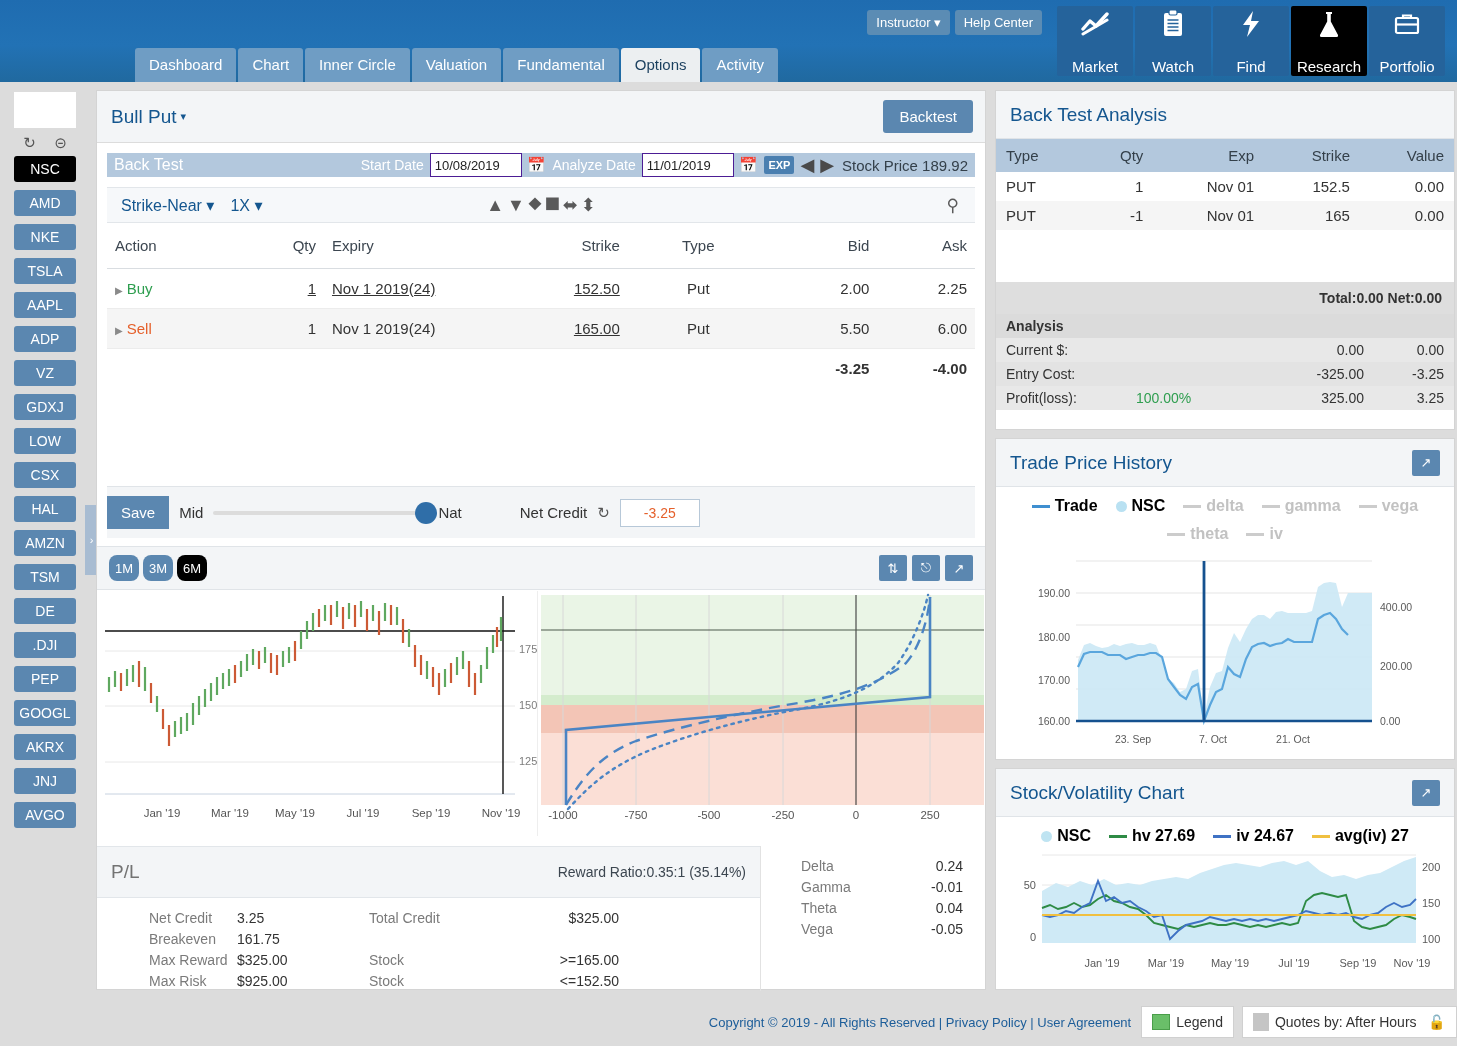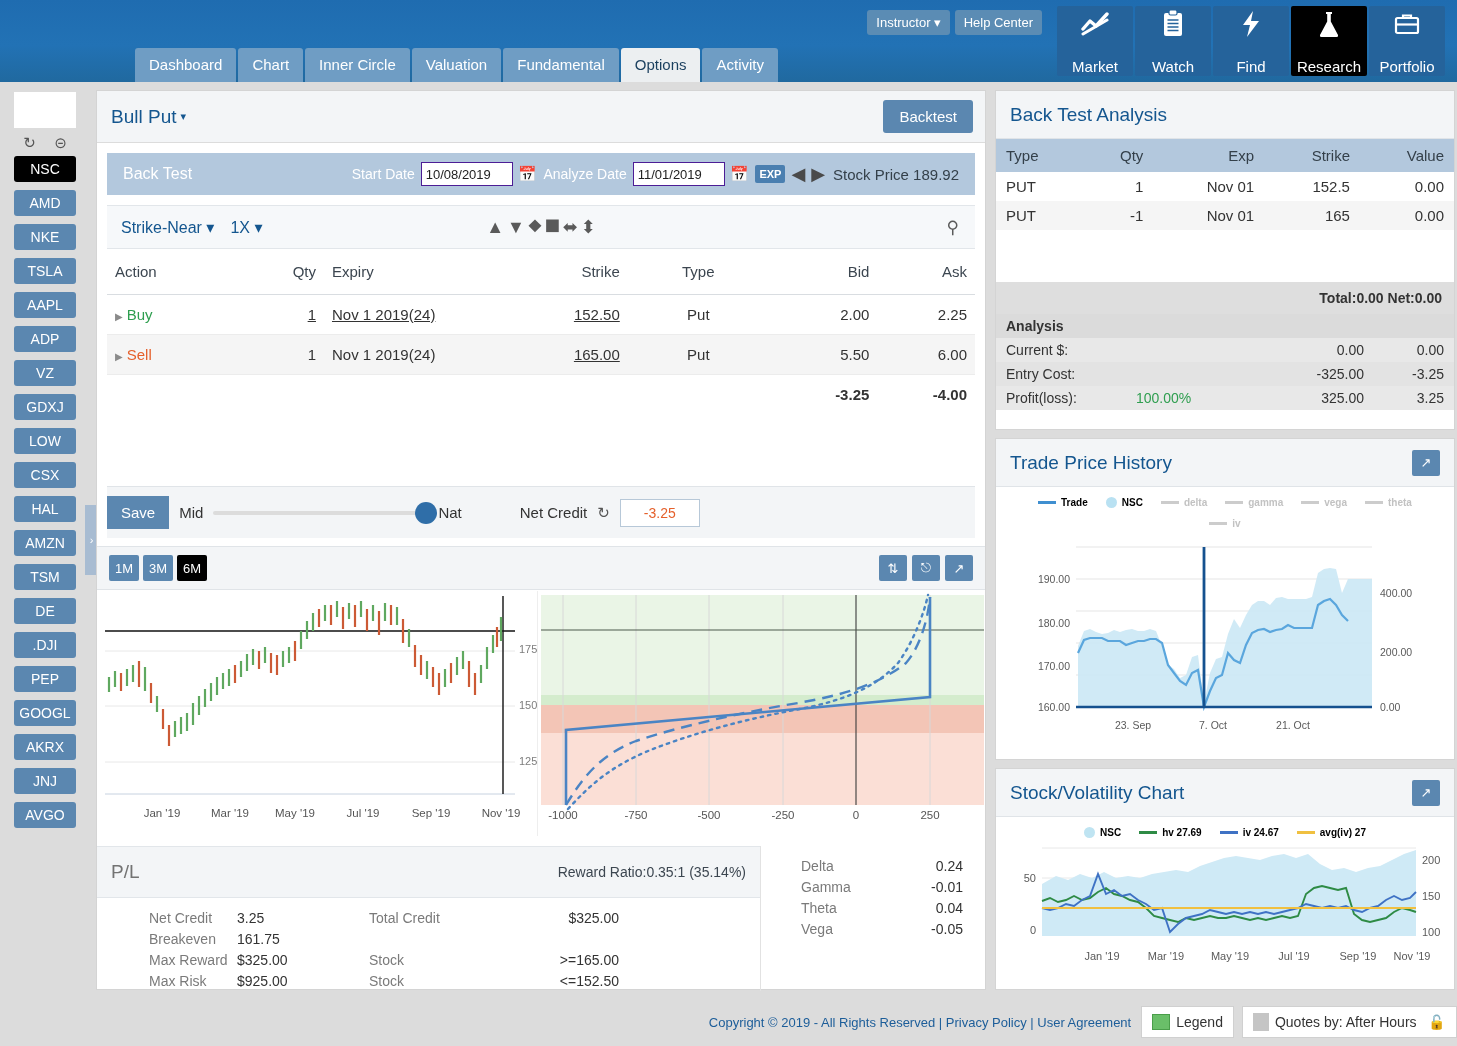--- a/index.html
+++ b/index.html
@@ -84,38 +84,38 @@
   }
   .strat { color: #14568f; font-size: 19px; cursor: pointer; }
   .caret { font-size: 11px; }
   .btn-backtest {
     position: absolute; right: 12px; top: 9px; background: #5b87b0; color: #fff;
     font-size: 15px; padding: 8px 16px; border: none; border-radius: 3px; cursor: pointer;
     font-family: "Liberation Sans", sans-serif;
   }
 
   .bt-bar {
-    margin: 10px 10px 0 10px; height: 42px; background: #b3c8dd;
-    display: flex; align-items: center; padding: 0 16px; color: #fff; font-size: 16px;
+    margin: 10px 10px 0 10px; height: 24px; background: #b3c8dd;
+    display: flex; align-items: center; padding: 0 7px; color: #fff; font-size: 16px;
   }
   .bt-title { flex: 0 0 auto; }
   .bt-right { margin-left: auto; display: flex; align-items: center; gap: 6px; }
   .bt-right .lbl { color: #fff; font-size: 14px; }
   .datein {
     width: 92px; height: 24px; border: 1px solid #4c1d95; background: #fff;
     font-size: 13px; color: #222; padding: 0 4px; outline: none;
     font-family: "Liberation Sans", sans-serif;
   }
   .calico { font-size: 15px; color: #55626d; cursor: pointer; }
   .expbadge { background: #4a7fb0; color: #fff; font-size: 11px; padding: 3px 4px; border-radius: 2px; cursor: pointer; font-weight: bold; }
   .arrowl, .arrowr { color: #4a4a4a; font-size: 18px; cursor: pointer; }
   .stockprice { color: #34404a; font-size: 15px; margin-left: 2px; }
 
   .sn-bar {
-    margin: 10px 10px 0 10px; height: 44px; background: #f6f8fa;
+    margin: 10px 10px 0 10px; height: 36px; background: #f6f8fa;
     border-top: 1px solid #e2e6ea; border-bottom: 1px solid #e2e6ea;
     display: flex; align-items: center; padding: 0 14px; position: relative;
   }
   .sn-sel { color: #14568f; font-size: 16px; cursor: pointer; margin-right: 16px; }
   .sn-tools { position: absolute; left: 50%; transform: translateX(-50%); display: flex; gap: 3px; }
   .sn-tools span { color: #5a5a5a; font-size: 18px; cursor: pointer; line-height: 1; }
   .sn-right { position: absolute; right: 16px; color: #5a5a5a; font-size: 17px; cursor: pointer; }
 
   table.opt { width: calc(100% - 20px); margin: 0 10px; border-collapse: collapse; }
   table.opt th {
@@ -166,21 +166,21 @@
   }
 
   .chart-bar {
     position: absolute; left: 0; right: 0; top: 455px; height: 44px;
     background: #f3f5f7; border-top: 1px solid #e0e4e8; border-bottom: 1px solid #e0e4e8;
     display: flex; align-items: center; padding: 0 12px;
   }
   .rangebtn {
     width: 30px; height: 26px; background: #5b87b0; color: #fff; font-size: 13px;
     display: flex; align-items: center; justify-content: center; margin-right: 4px;
-    border-radius: 2px; cursor: pointer;
+    border-radius: 8px; cursor: pointer;
   }
   .rangebtn.active { background: #000; }
   .chart-bar .right-icons { margin-left: auto; display: flex; gap: 5px; }
   .sqbtn {
     width: 28px; height: 26px; background: #5b87b0; color: #fff;
     display: flex; align-items: center; justify-content: center; border-radius: 2px;
     cursor: pointer; font-size: 13px;
   }
 
   .charts-row {
@@ -239,21 +239,21 @@
   }
   .an-hdr { background: #dbdbdb; font-size: 14px; font-weight: bold; color: #333; padding: 4px 10px; }
   .anl-row { display: flex; font-size: 14px; padding: 4px 10px; background: #e8e8e8; }
   .anl-row:nth-child(odd) { background: #e3e3e3; }
   .anl-row .k { width: 130px; color: #333; }
   .anl-row .mid { flex: 1; color: #2e9e4f; }
   .anl-row .v1 { width: 110px; text-align: right; color: #333; }
   .anl-row .v2 { width: 80px; text-align: right; color: #333; }
 
   .legend { display: flex; flex-wrap: wrap; justify-content: center; gap: 10px 18px; padding: 10px 20px 4px 20px; }
-  .lg { display: flex; align-items: center; gap: 5px; font-size: 10px; font-weight: bold; text-align: right; }
+  .lg { display: flex; align-items: center; gap: 5px; font-size: 16px; font-weight: bold; text-align: right; }
   .lg .bar { width: 18px; height: 3px; display: inline-block; }
   .lg .dot { width: 11px; height: 11px; border-radius: 50%; display: inline-block; }
   .lg.dim { color: #c2c2c2; font-weight: bold; }
 
   
   .footer {
     position: absolute; left: 0; bottom: 0; width: 1457px; height: 48px;
     background: #dcdcdc; display: flex; align-items: center; justify-content: flex-end;
     gap: 0;
   }

